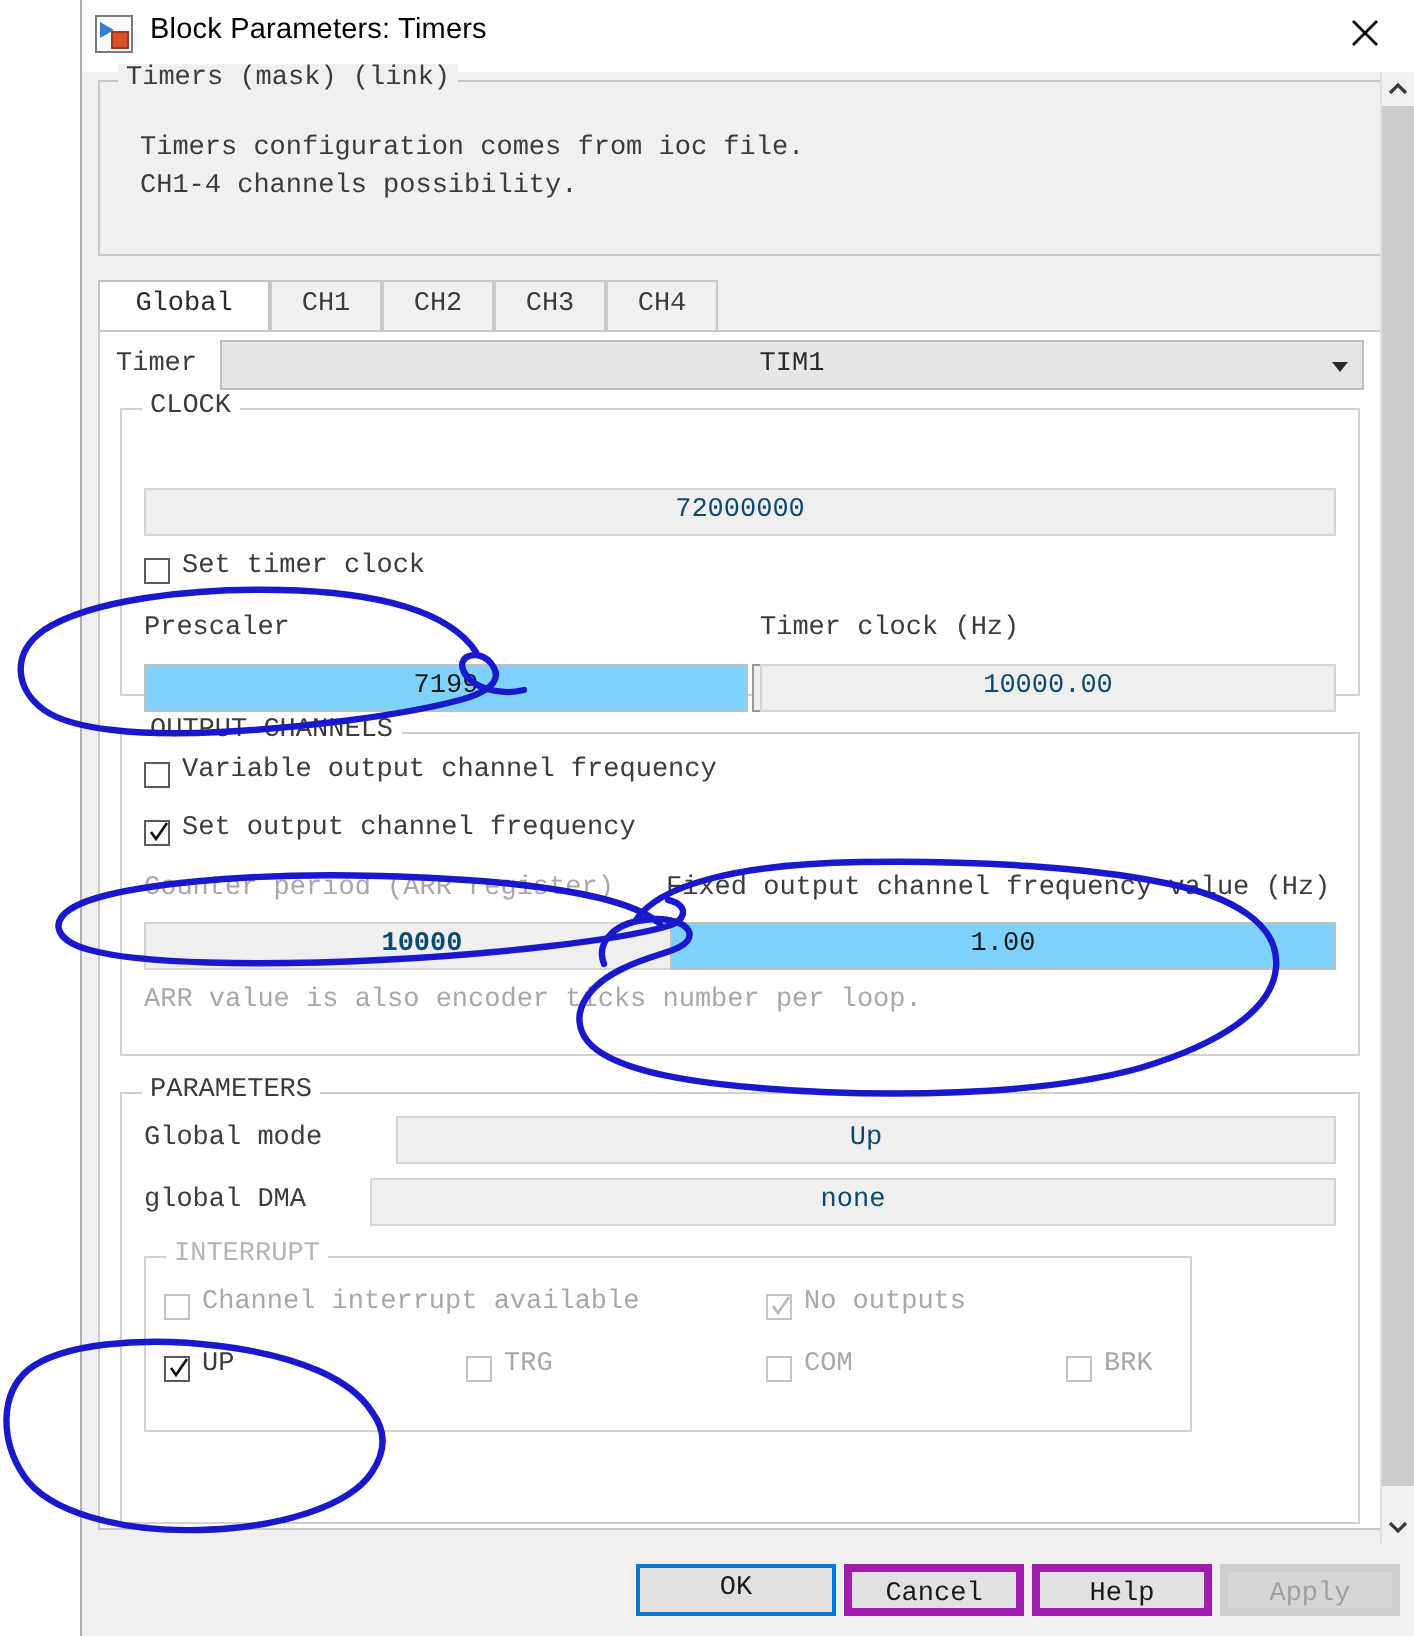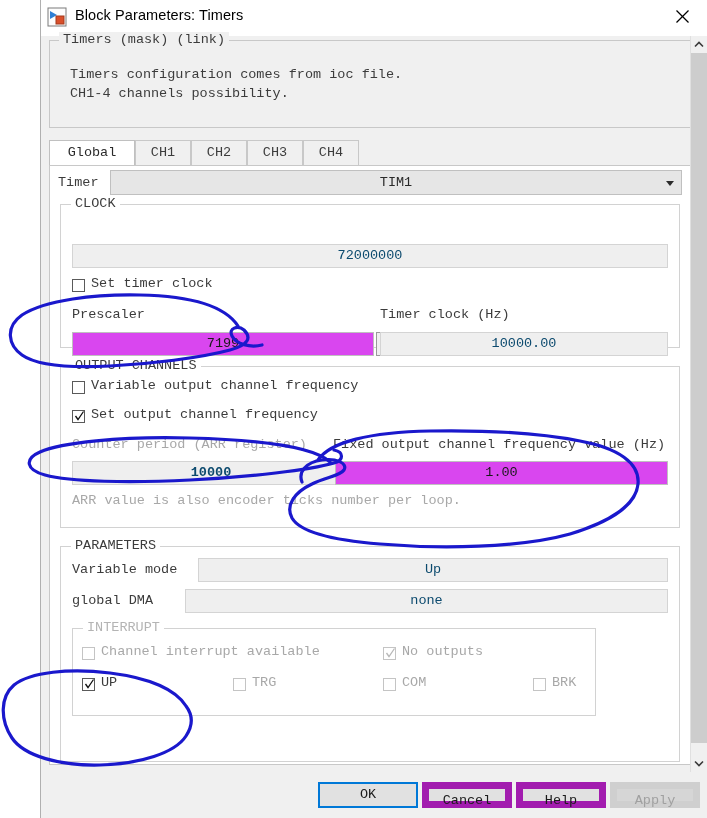--- a/index.html
+++ b/index.html
@@ -145,21 +145,21 @@
     font-size: 13.5px;
     color: #3c3c3c;
     white-space: nowrap;
   }
   .lbl.dim { color: #a8a8a8; }
 
   .field {
     position: absolute;
     box-sizing: border-box;
     border: 1px solid #c0c0c0;
-    background: #d946ef;
+    background: #7dd3fc;
     font-family: "Liberation Mono", monospace;
     font-size: 13.5px;
     color: #1a1a1a;
     padding: 0 5px;
     line-height: 22px;
     height: 24px;
     white-space: nowrap;
     overflow: hidden;
   }
   .field.disabled {
@@ -280,21 +280,21 @@
     left: 0; top: 772px;
     width: 667px; height: 46px;
     background: #f0f0f0;
   }
   .btn {
     position: absolute;
     top: 10px;
     height: 26px;
     box-sizing: border-box;
     background: #e1e1e1;
-    border: 7px solid #a21caf;
+    border: 4px solid #a21caf;
     font-family: "Liberation Mono", monospace;
     font-size: 13.5px;
     color: #1a1a1a;
     text-align: center;
     line-height: 24px;
     cursor: default;
   }
   .btn.default {
     border: 2px solid #0078d7;
     line-height: 22px;
@@ -404,21 +404,21 @@
       <div class="field disabled" style="left:22px; top:295px; width:278px;font-weight:bold;">10000</div>
 
       <div class="lbl" style="left:283px; top:271px;">Fixed output channel frequency value (Hz)</div>
       <div class="field" style="left:285px; top:295px; width:333px;">1.00</div>
 
       <div class="lbl dim" style="left:22px; top:327px;">ARR value is also encoder ticks number per loop.</div>
 
       <div class="igroup" style="left:10px; top:380px; width:620px; height:216px;">
         <div class="legend">PARAMETERS</div>
       </div>
-      <div class="lbl" style="left:22px; top:396px;">Variable mode</div>
+      <div class="lbl" style="left:22px; top:396px;">Global mode</div>
       <div class="field disabled" style="left:148px; top:392px; width:470px;">Up</div>
 
       <div class="lbl" style="left:22px; top:427px;">global DMA</div>
       <div class="field disabled" style="left:135px; top:423px; width:483px;">none</div>
 
       <div class="igroup dimgrp" style="left:22px; top:462px; width:524px; height:88px;padding-left:12px;">
         <div class="legend">INTERRUPT</div>
       </div>
 
       <div class="cbox dim" style="left:32px; top:481px;"></div>

